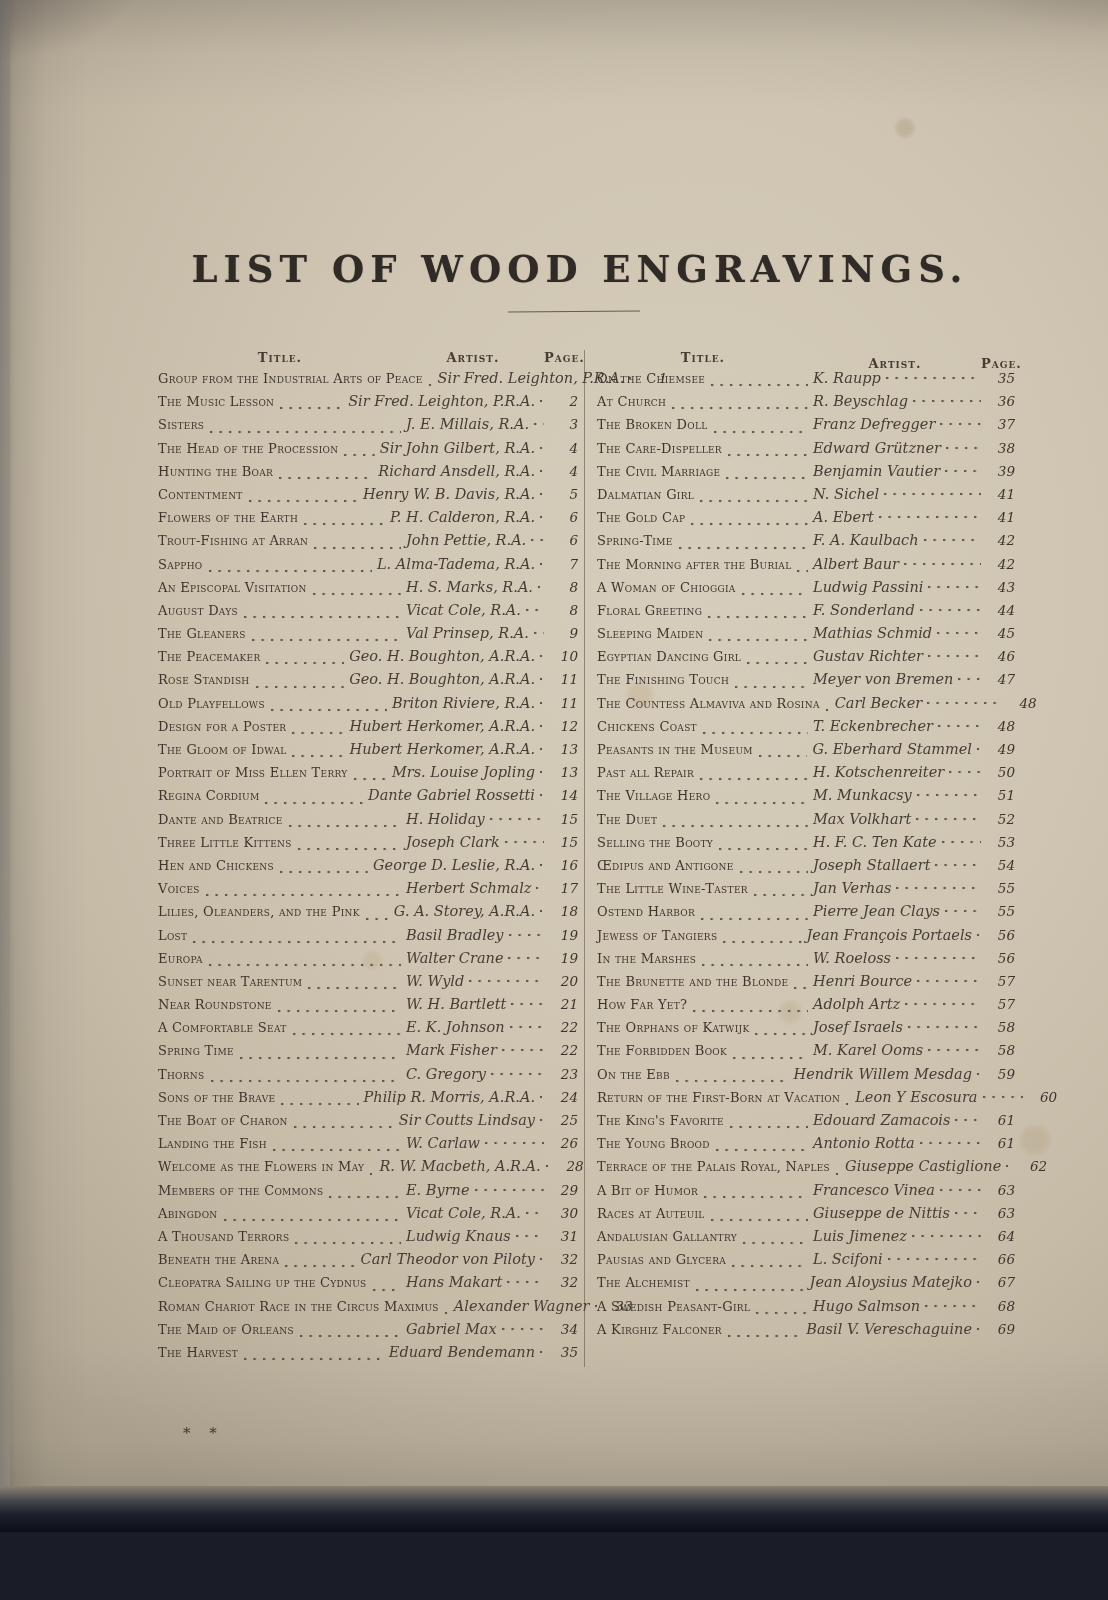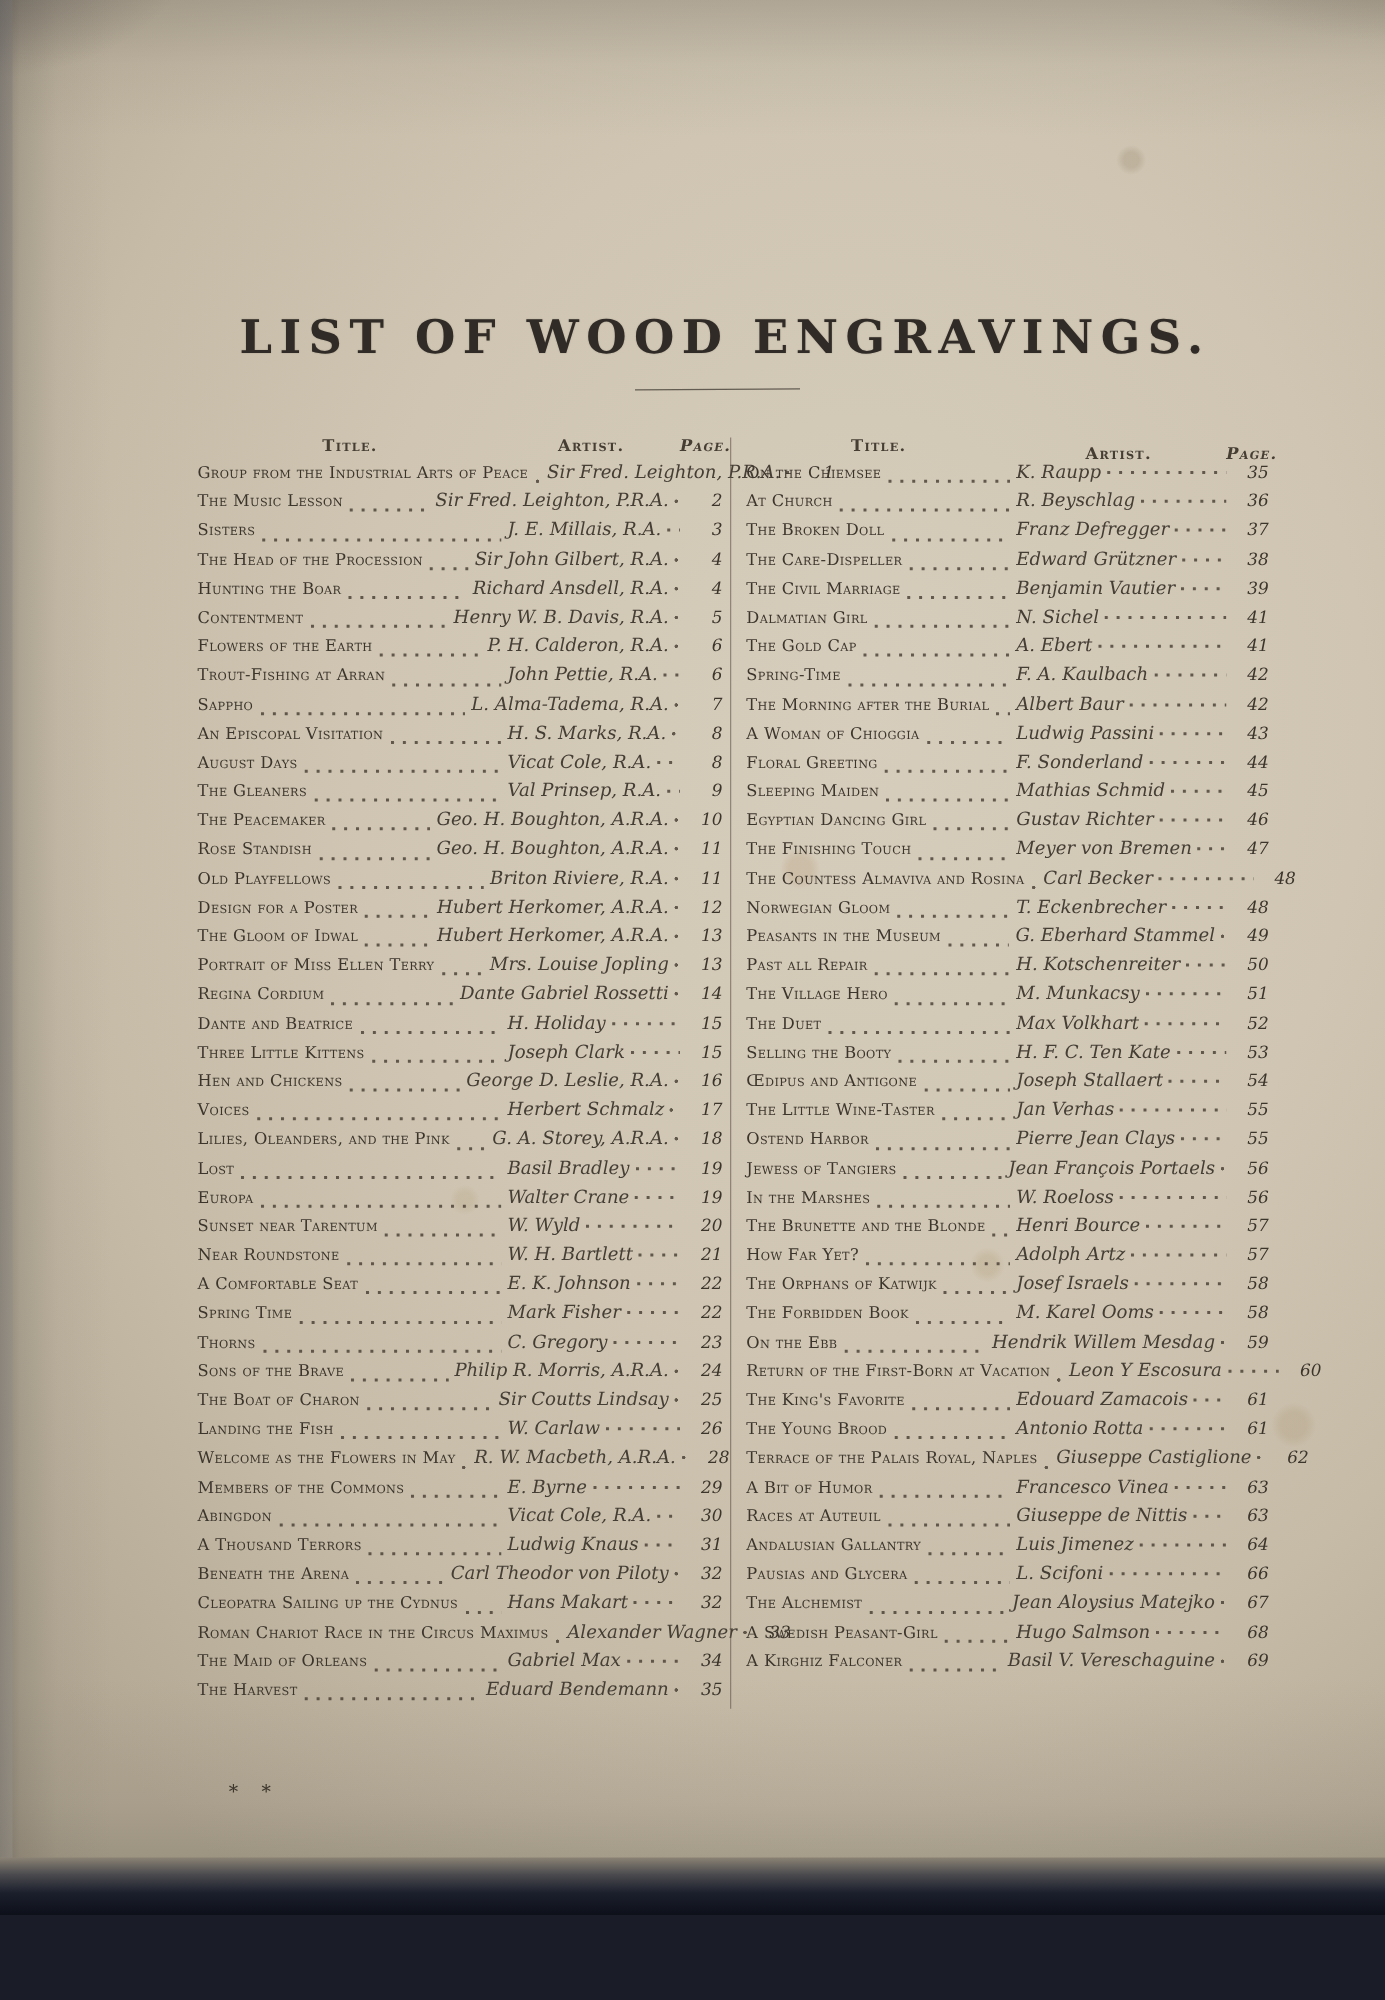--- a/index.html
+++ b/index.html
@@ -48,21 +48,21 @@
   .col { width:420px; }
   .col-right { width:418px; margin-left:6px; padding-left:12px;
     border-left:1px solid rgba(88,78,66,.55); }
 
   .hdr { display:flex; align-items:baseline; font-size:13px; letter-spacing:1px;
     color:#463e33; margin-bottom:5px; font-variant:small-caps; font-weight:bold; }
   .hdr .hcell-title { flex:1; text-align:center; }
   .hdr .hcell-artist { text-align:center; }
   .col-left .hcell-artist { min-width:142px; }
   .col-right .hcell-artist { min-width:172px; }
-  .hdr .hcell-page { width:34px; text-align:right; white-space:nowrap;font-style:italic; }
+  .hdr .hcell-page { width:34px; text-align:right; white-space:nowrap; }
   .col-right .hcell-artist, .col-right .hcell-page { position:relative; top:6px; }
 
   .row { display:flex; align-items:baseline; height:23.2px; color:#3c352c; }
   .row .t { white-space:nowrap; font-variant:small-caps; font-size:13px; letter-spacing:.3px; }
   .row .lead { flex:1 1 auto; min-width:5px; align-self:stretch; margin:0 5px;
     background-image:radial-gradient(circle at 2px 2px, rgba(60,50,40,.75) 1.2px, transparent 1.6px);
     background-size:9.5px 4px; background-repeat:repeat-x; background-position:0 bottom; 
     background-position-y:calc(100% - 6px); }
   .row .acell { flex:0 0 auto; display:flex; align-items:baseline; }
   .col-left .acell { min-width:142px; }
@@ -677,21 +677,21 @@
     <span class="t">The Countess Almaviva and Rosina</span>
     <span class="lead"></span>
     <span class="acell">
       <span class="a">Carl Becker</span>
       <span class="lead lead2"></span>
     </span>
     <span class="p">48</span>
   </div>
 
   <div class="row">
-    <span class="t">Norwegian Gloom</span>
+    <span class="t">Chickens Coast</span>
     <span class="lead"></span>
     <span class="acell">
       <span class="a">T. Eckenbrecher</span>
       <span class="lead lead2"></span>
     </span>
     <span class="p">48</span>
   </div>
 
   <div class="row">
     <span class="t">Peasants in the Museum</span>

